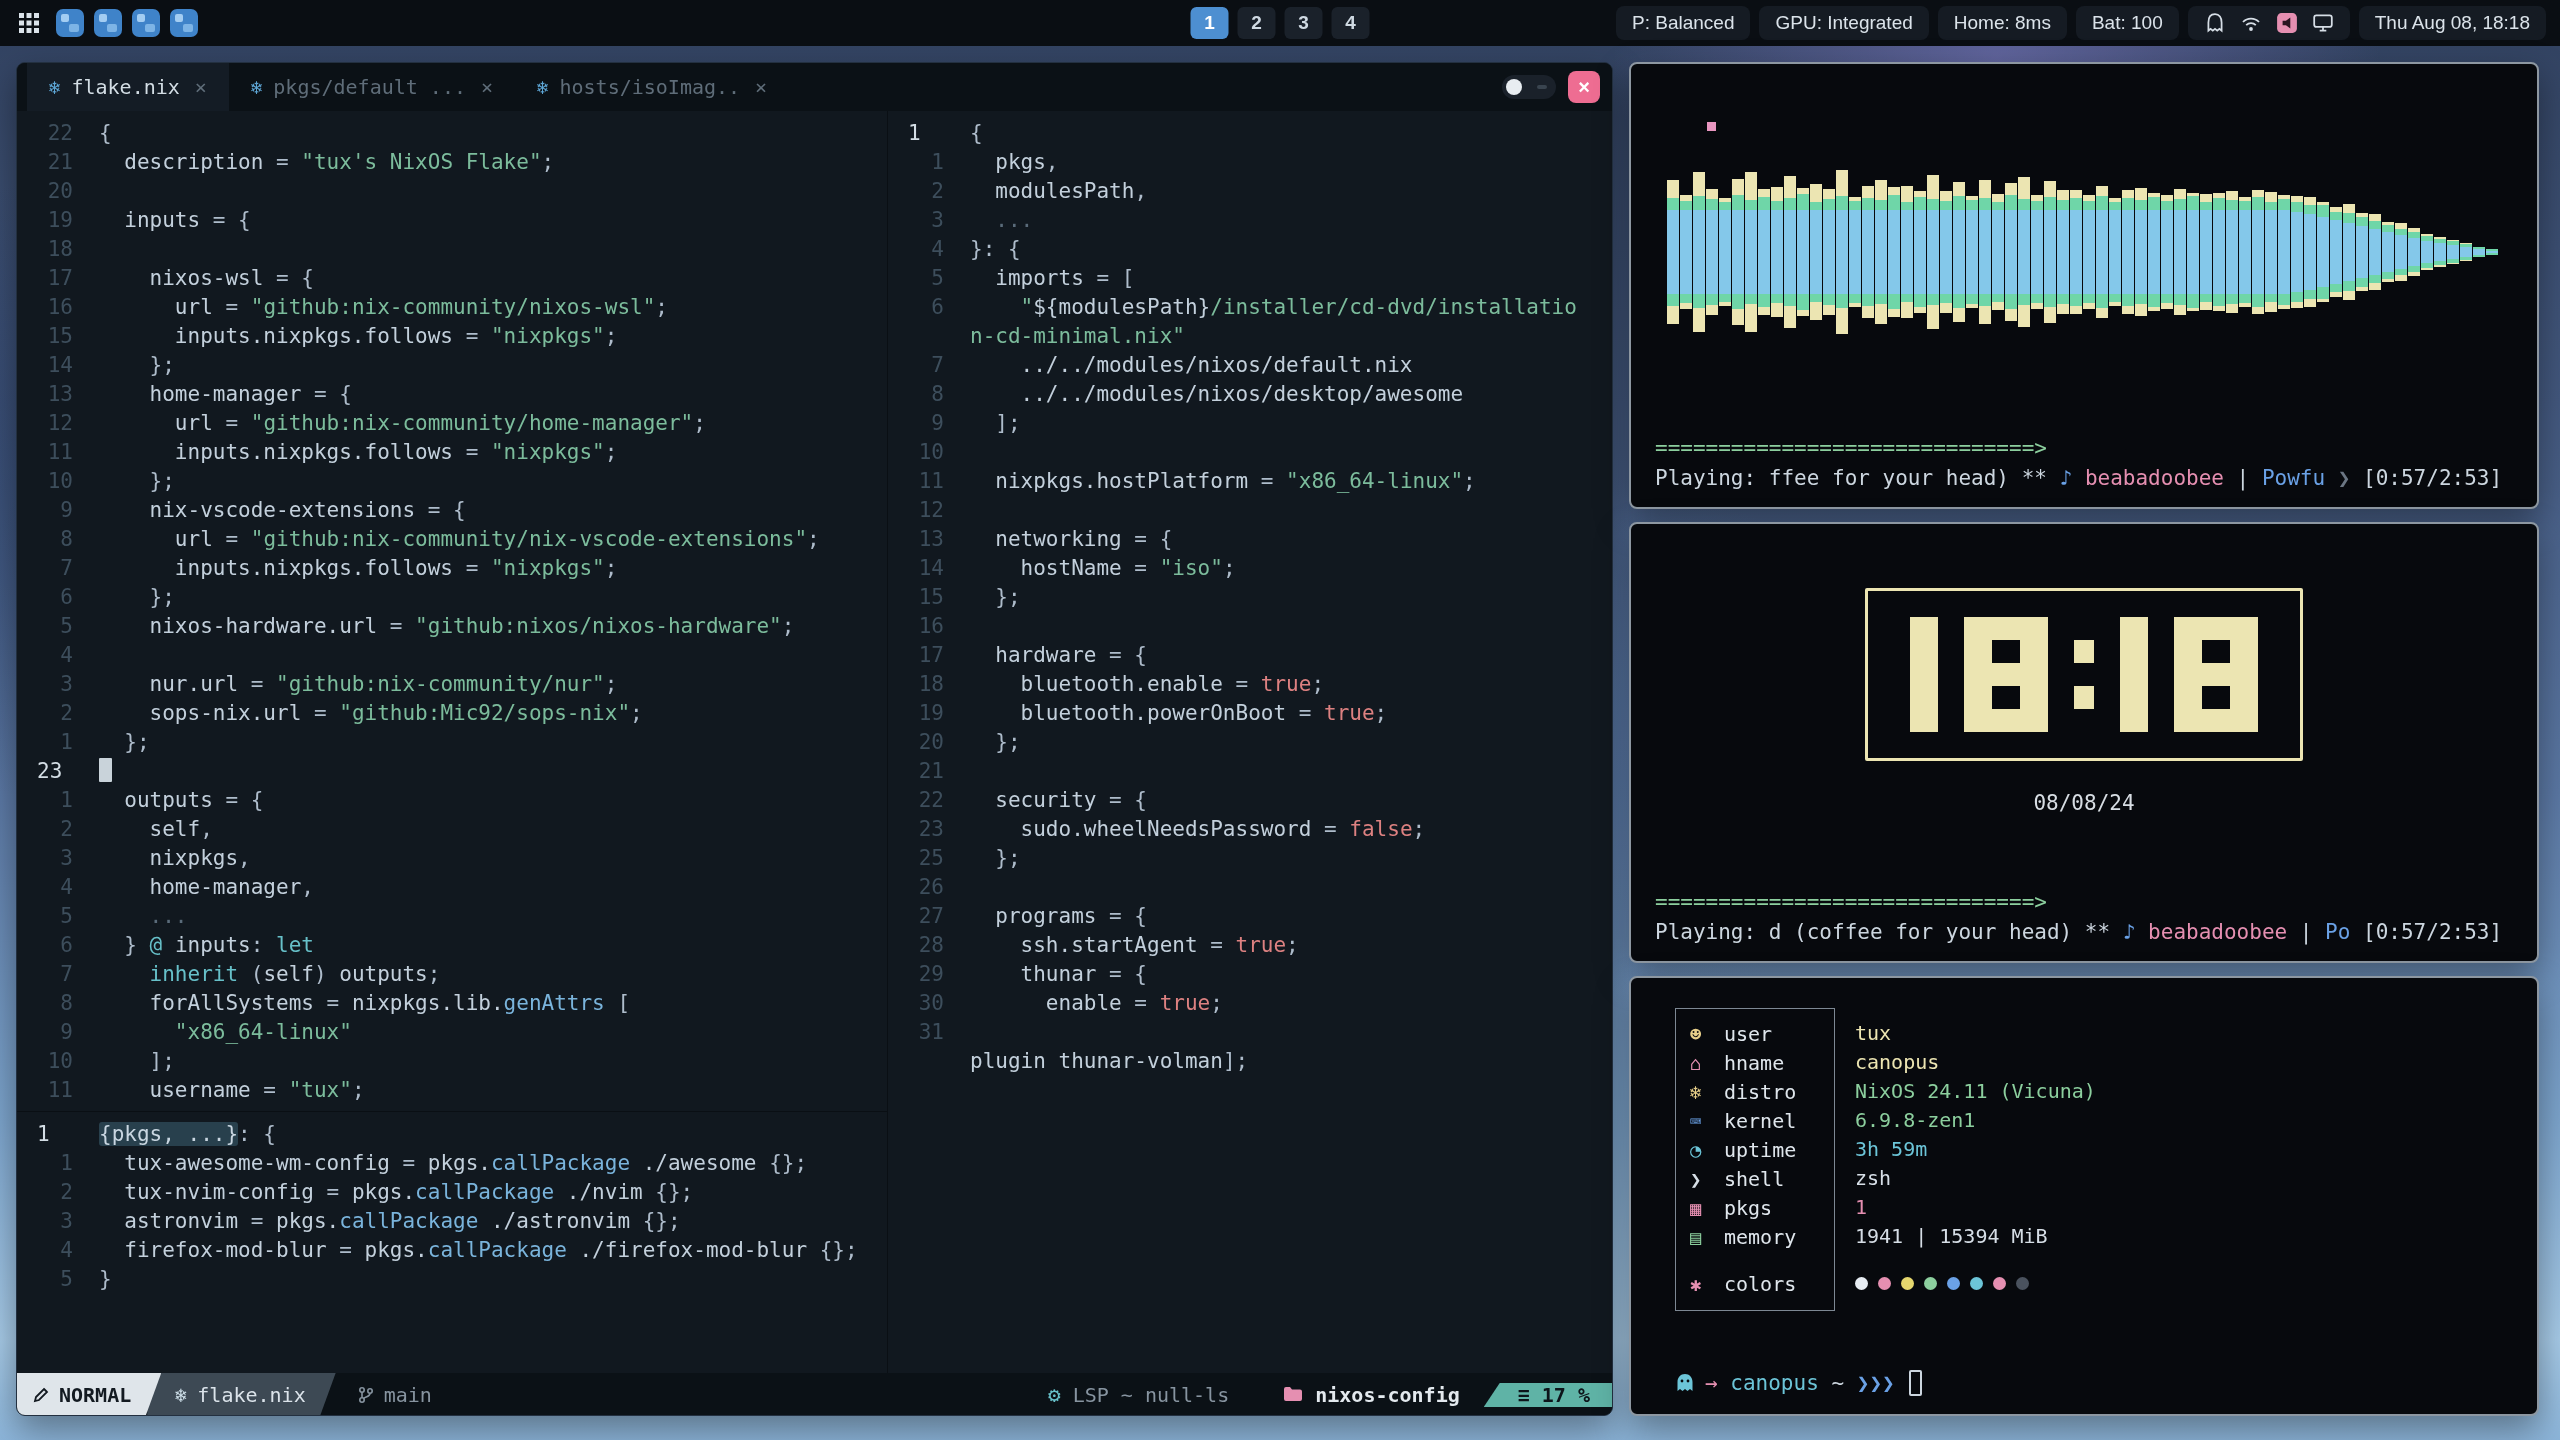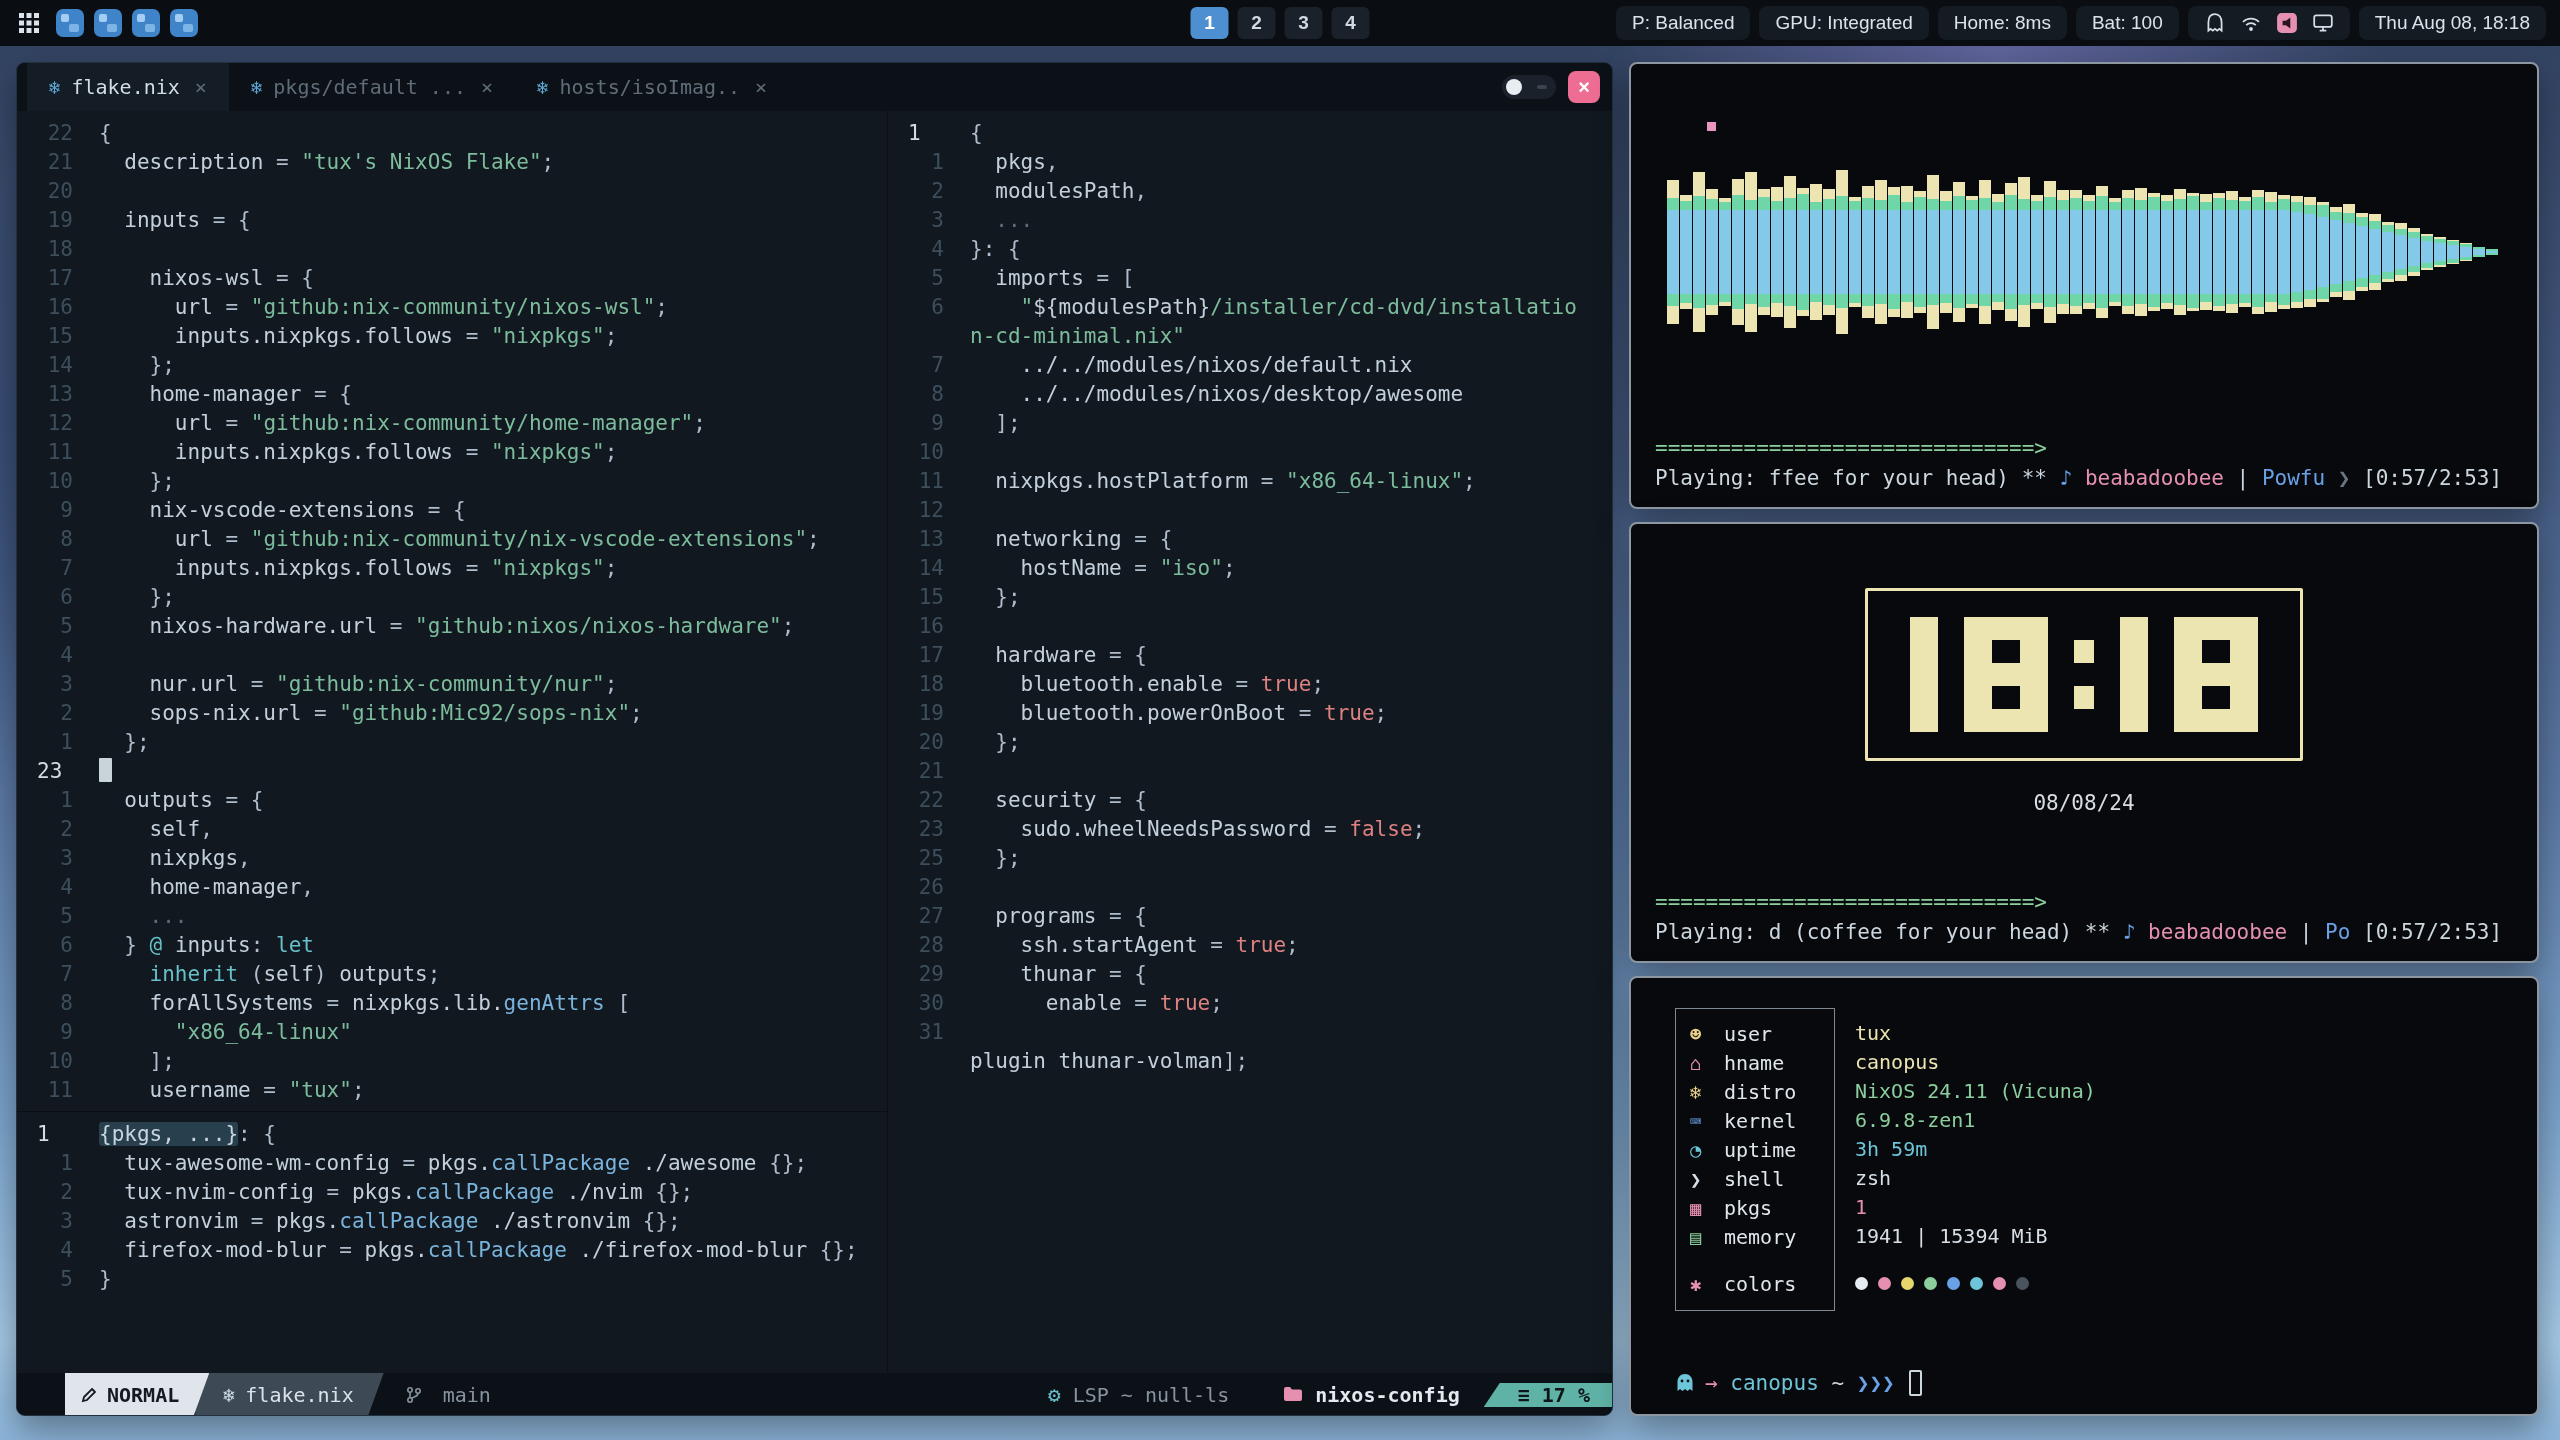--- a/index.html
+++ b/index.html
@@ -70,25 +70,25 @@
   .tk-p { color:#aebccb; } .tk-i { color:#c3d0dc; } .tk-s { color:#7cbc9c; }
   .tk-k { color:#67c0c9; } .tk-b { color:#dd8181; } .tk-f { color:#7ab4dc; }
   .tk-d { color:#5a6b7a; }
   .tk-h { color:#c9d6e1; background:#28404d; border-radius:3px; }
 
   
   .statusline { height:44px; background:#0b1116; display:flex; align-items:stretch; flex:none;
                 font:20px "DejaVu Sans Mono",monospace; }
   .statusline > div { display:flex; align-items:center; }
   .sl-mode { position:relative; z-index:2; background:#dfe5ea; color:#131a21; font-weight:bold;
-             padding:0 30px 0 16px; gap:10px; clip-path:polygon(0 0,100% 0,calc(100% - 16px) 100%,0 100%);margin-left:48px; }
+             padding:0 30px 0 16px; gap:10px; clip-path:polygon(0 0,100% 0,calc(100% - 16px) 100%,0 100%); }
   .sl-file { position:relative; z-index:1; margin-left:-14px; background:#3d4954; color:#dbe3ea;
              padding:0 30px 0 28px; gap:10px; clip-path:polygon(0 0,100% 0,calc(100% - 16px) 100%,0 100%); }
   .sl-file .snow { color:#cfe0ea; }
-  .sl-branch { padding-left:22px; color:#8794a0; gap:21px; }
+  .sl-branch { padding-left:22px; color:#8794a0; gap:10px; }
   .sl-right { margin-left:auto; display:flex; align-items:stretch; }
   .sl-lsp { color:#8794a0; gap:10px; padding:0 26px; }
   .sl-lsp .gear { color:#67c0c9; font-size:21px; }
   .sl-proj { color:#e3e9ee; font-weight:bold; gap:11px; padding:0 28px; }
   .sl-prog { background:#5fb3a6; color:#0d141a; font-weight:bold; gap:10px; padding:0 22px 0 34px;
              margin-left:-4px; clip-path:polygon(16px 0,100% 0,100% 100%,0 100%); }
 
   
   .right-col-windows { width:910px; display:flex; flex-direction:column; gap:13px; }
   .term { background:#07090d; border:2px solid #8d97a1; border-radius:8px; overflow:hidden;

